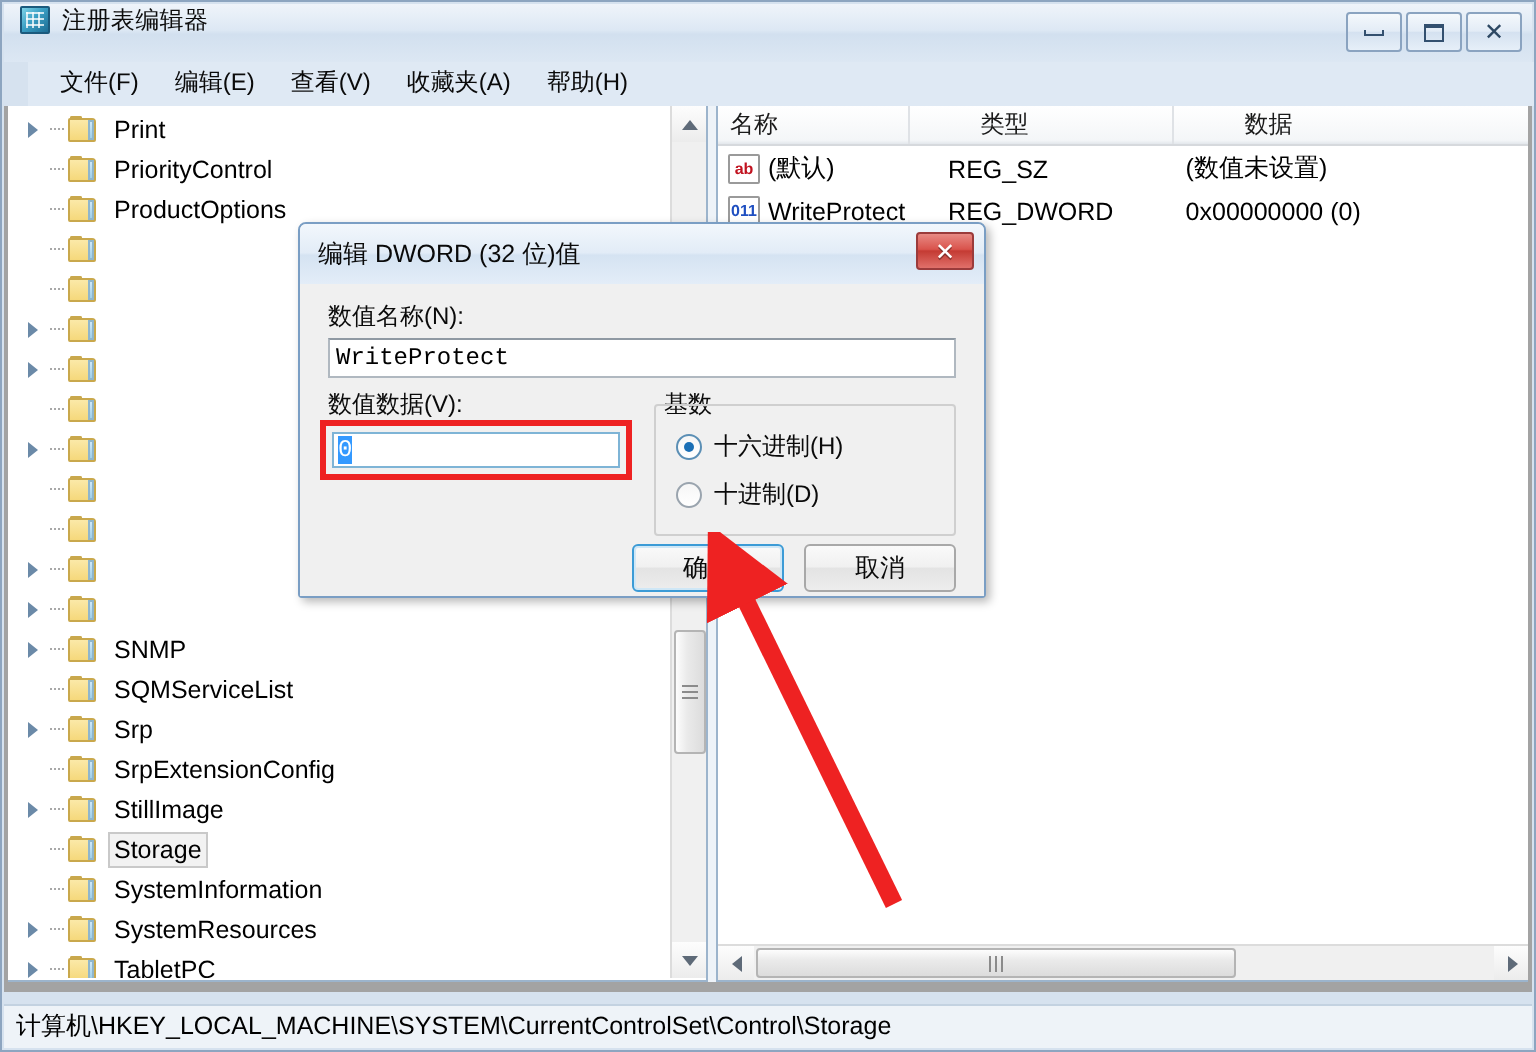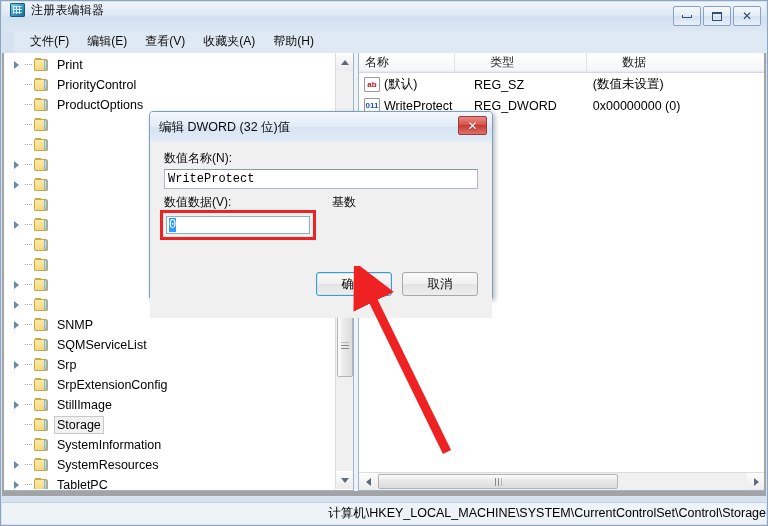--- a/index.html
+++ b/index.html
@@ -299,21 +299,21 @@
     border: 1px solid #b4b4b4; border-radius: 2px;
   }
 
   
   #status-bar {
     position: absolute;
     left: 1px; bottom: 1px;
     width: 764px; height: 22px;
     background: #eef3f8;
     border-top: 1px solid #c3d2e1;
-    display: flex; align-items: center; justify-content: flex-end;
+    display: flex; align-items: center;
   }
   #status-text {
     font-size: 12.5px; color: #000;
     padding-left: 6px; white-space: nowrap;
   }
 
   
   #edit-dialog {
     position: absolute;
     left: 148px; top: 110px;
@@ -344,21 +344,21 @@
     cursor: default;
   }
   #dlg-close-btn .x-glyph {
     color: #ffffff; font-size: 12px; font-weight: bold; line-height: 1;
     font-family: "DejaVu Sans", sans-serif;
     text-shadow: 0 1px 0 rgba(0,0,0,.35);
   }
 
   #dlg-body {
     position: absolute; left: 0; top: 30px;
-    width: 342px; height: 176px;
+    width: 342px; height: 156px;
     background: #f0f0f0;
   }
   .dlg-label {
     position: absolute;
     font-size: 12px; color: #0a0a0a; white-space: nowrap;
   }
   #lbl-valuename { left: 14px; top: 8px; }
   #lbl-valuedata { left: 14px; top: 52px; }
 
   #input-valuename {
@@ -784,20 +784,30 @@
 
     <div id="dlg-body">
       <span id="lbl-valuename" class="dlg-label">数值名称(N):</span>
       <div id="input-valuename">WriteProtect</div>
 
       <span id="lbl-valuedata" class="dlg-label">数值数据(V):</span>
       <div id="valuedata-highlight"></div>
       <div id="input-valuedata"><span class="sel">0</span></div>
 
       <span id="base-legend">基数</span>
+      <div id="base-group">
+        <div id="radio-hex" class="radio-row">
+          <span class="radio-mark checked"></span>
+          <span>十六进制(H)</span>
+        </div>
+        <div id="radio-dec" class="radio-row">
+          <span class="radio-mark"></span>
+          <span>十进制(D)</span>
+        </div>
+      </div>
 
       <div id="btn-ok" class="dlg-btn">确定</div>
       <div id="btn-cancel" class="dlg-btn">取消</div>
     </div>
   </div>
 
   <svg id="annotation-arrow" viewBox="0 0 140 200">
     <defs>
       <marker id="arrowhead" markerWidth="5" markerHeight="5" refX="2.2" refY="2.5" orient="auto">
         <path d="M0,0 L5,2.5 L0,5 Z" fill="#ee2222"></path>

